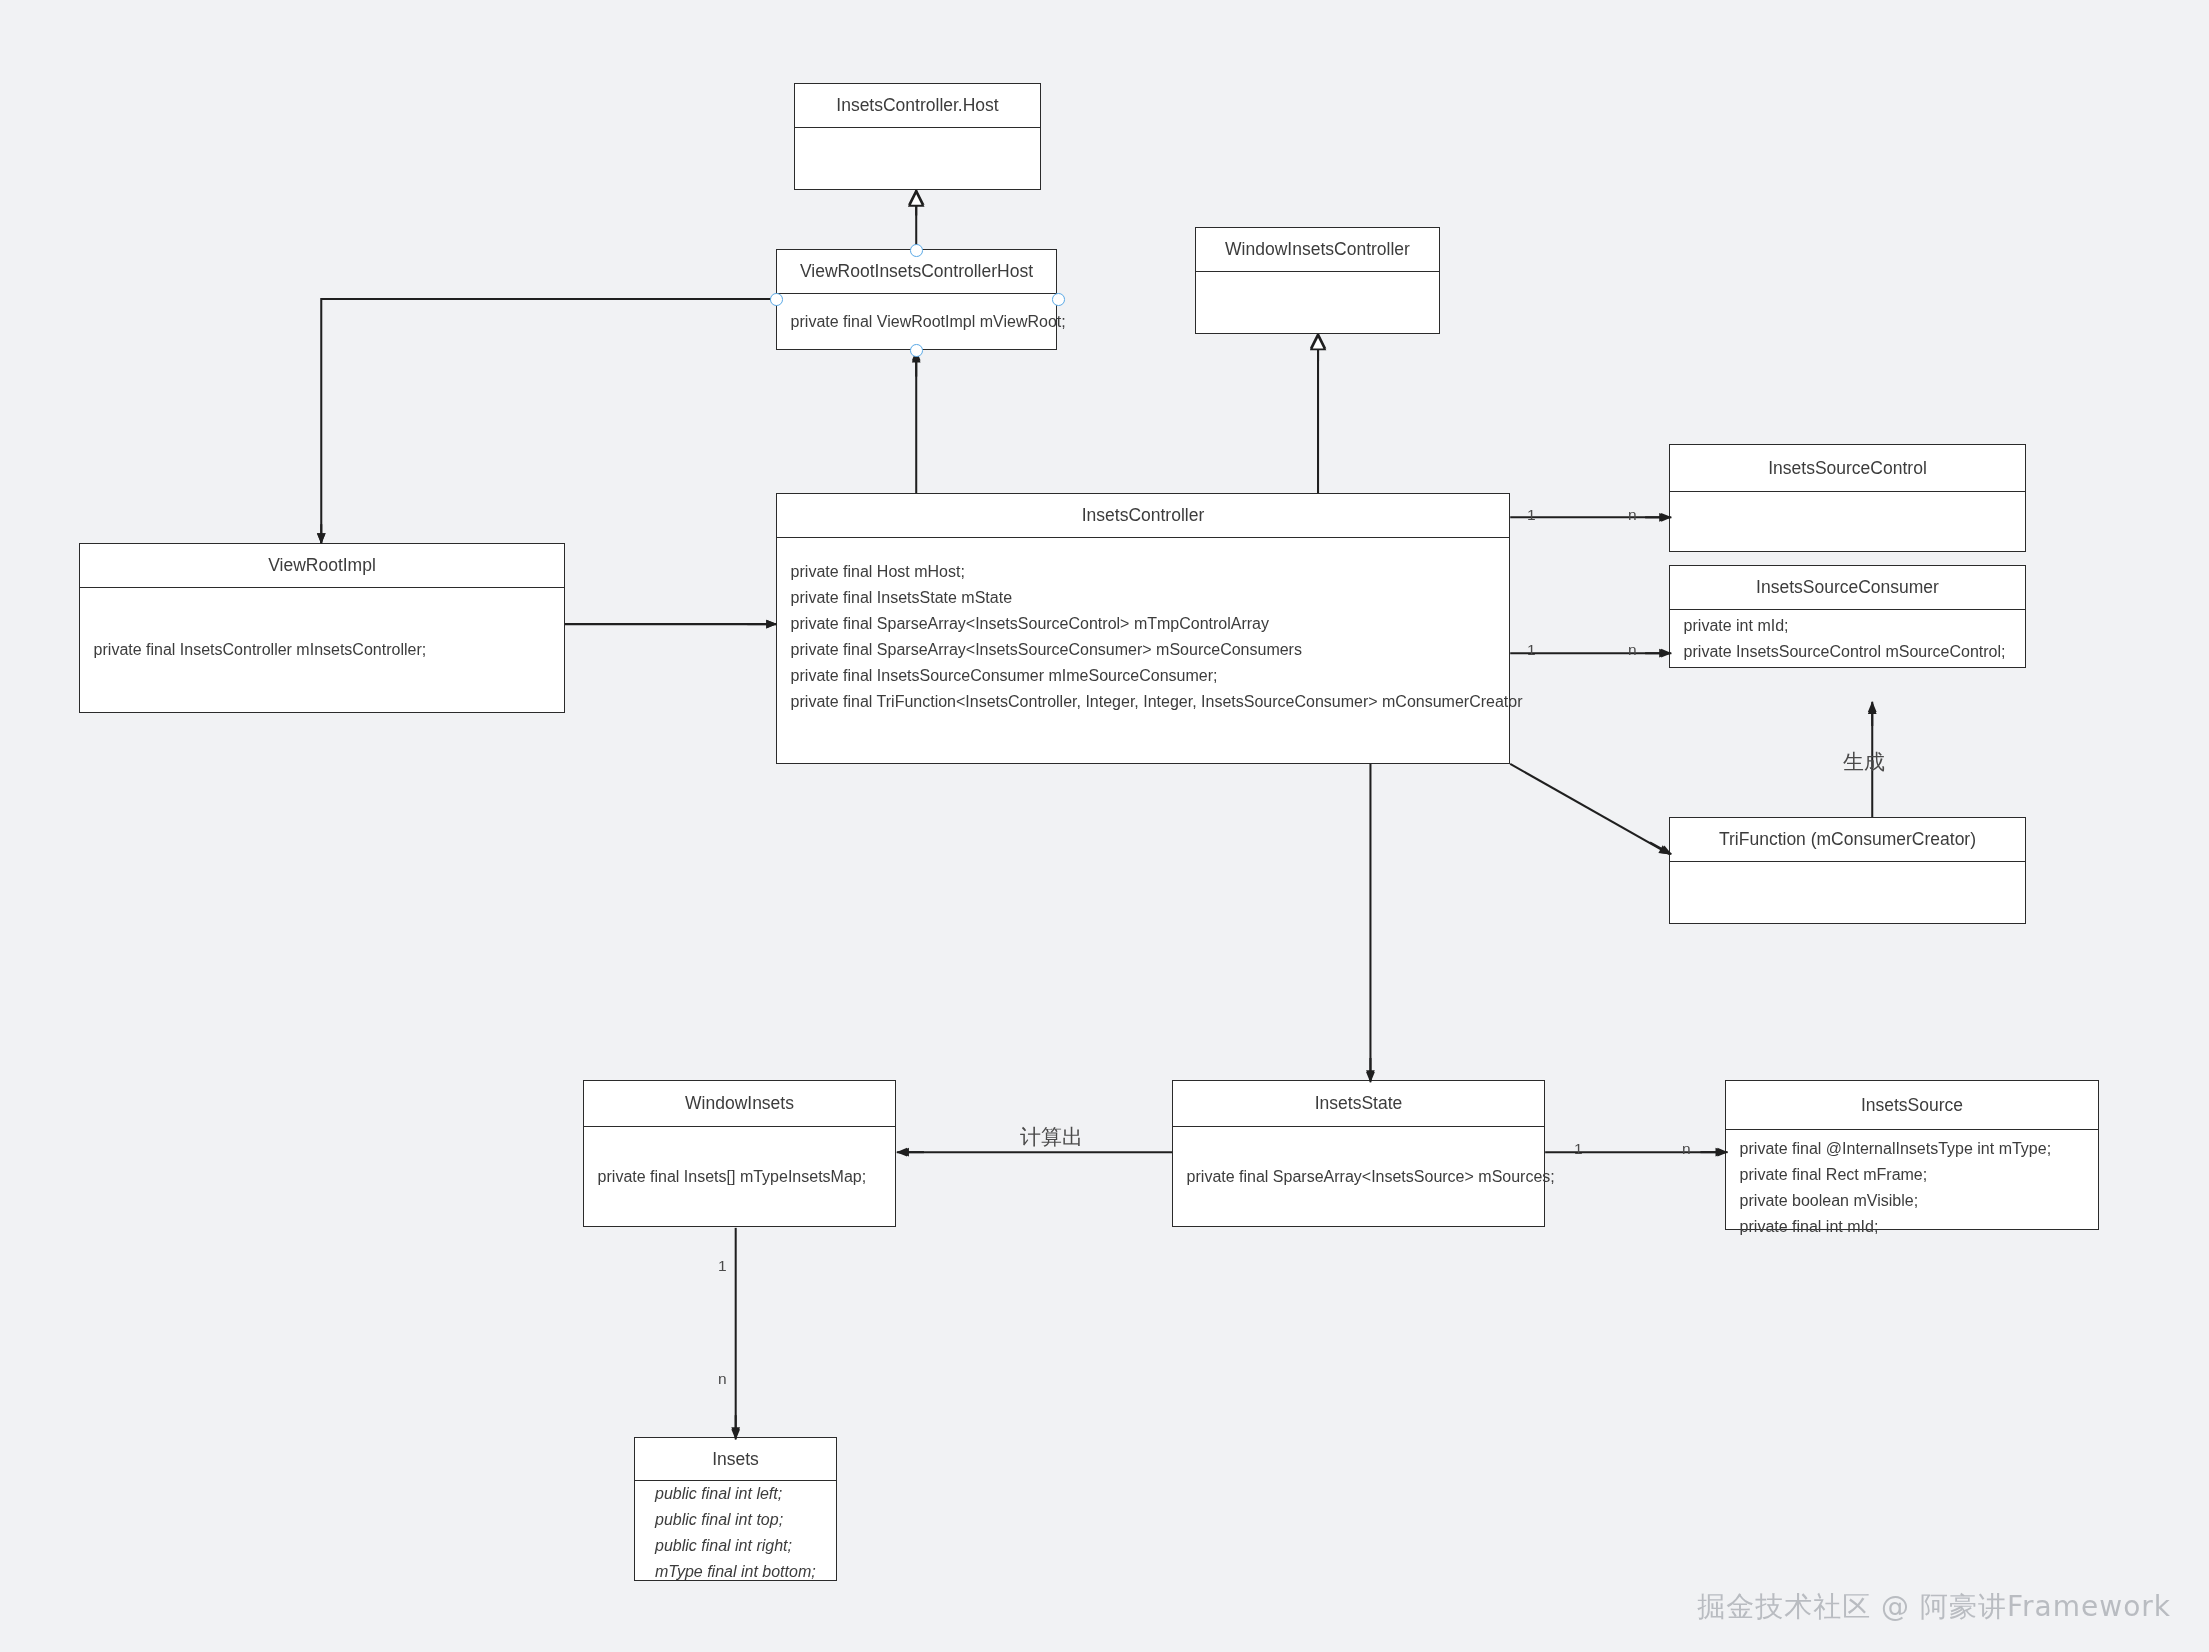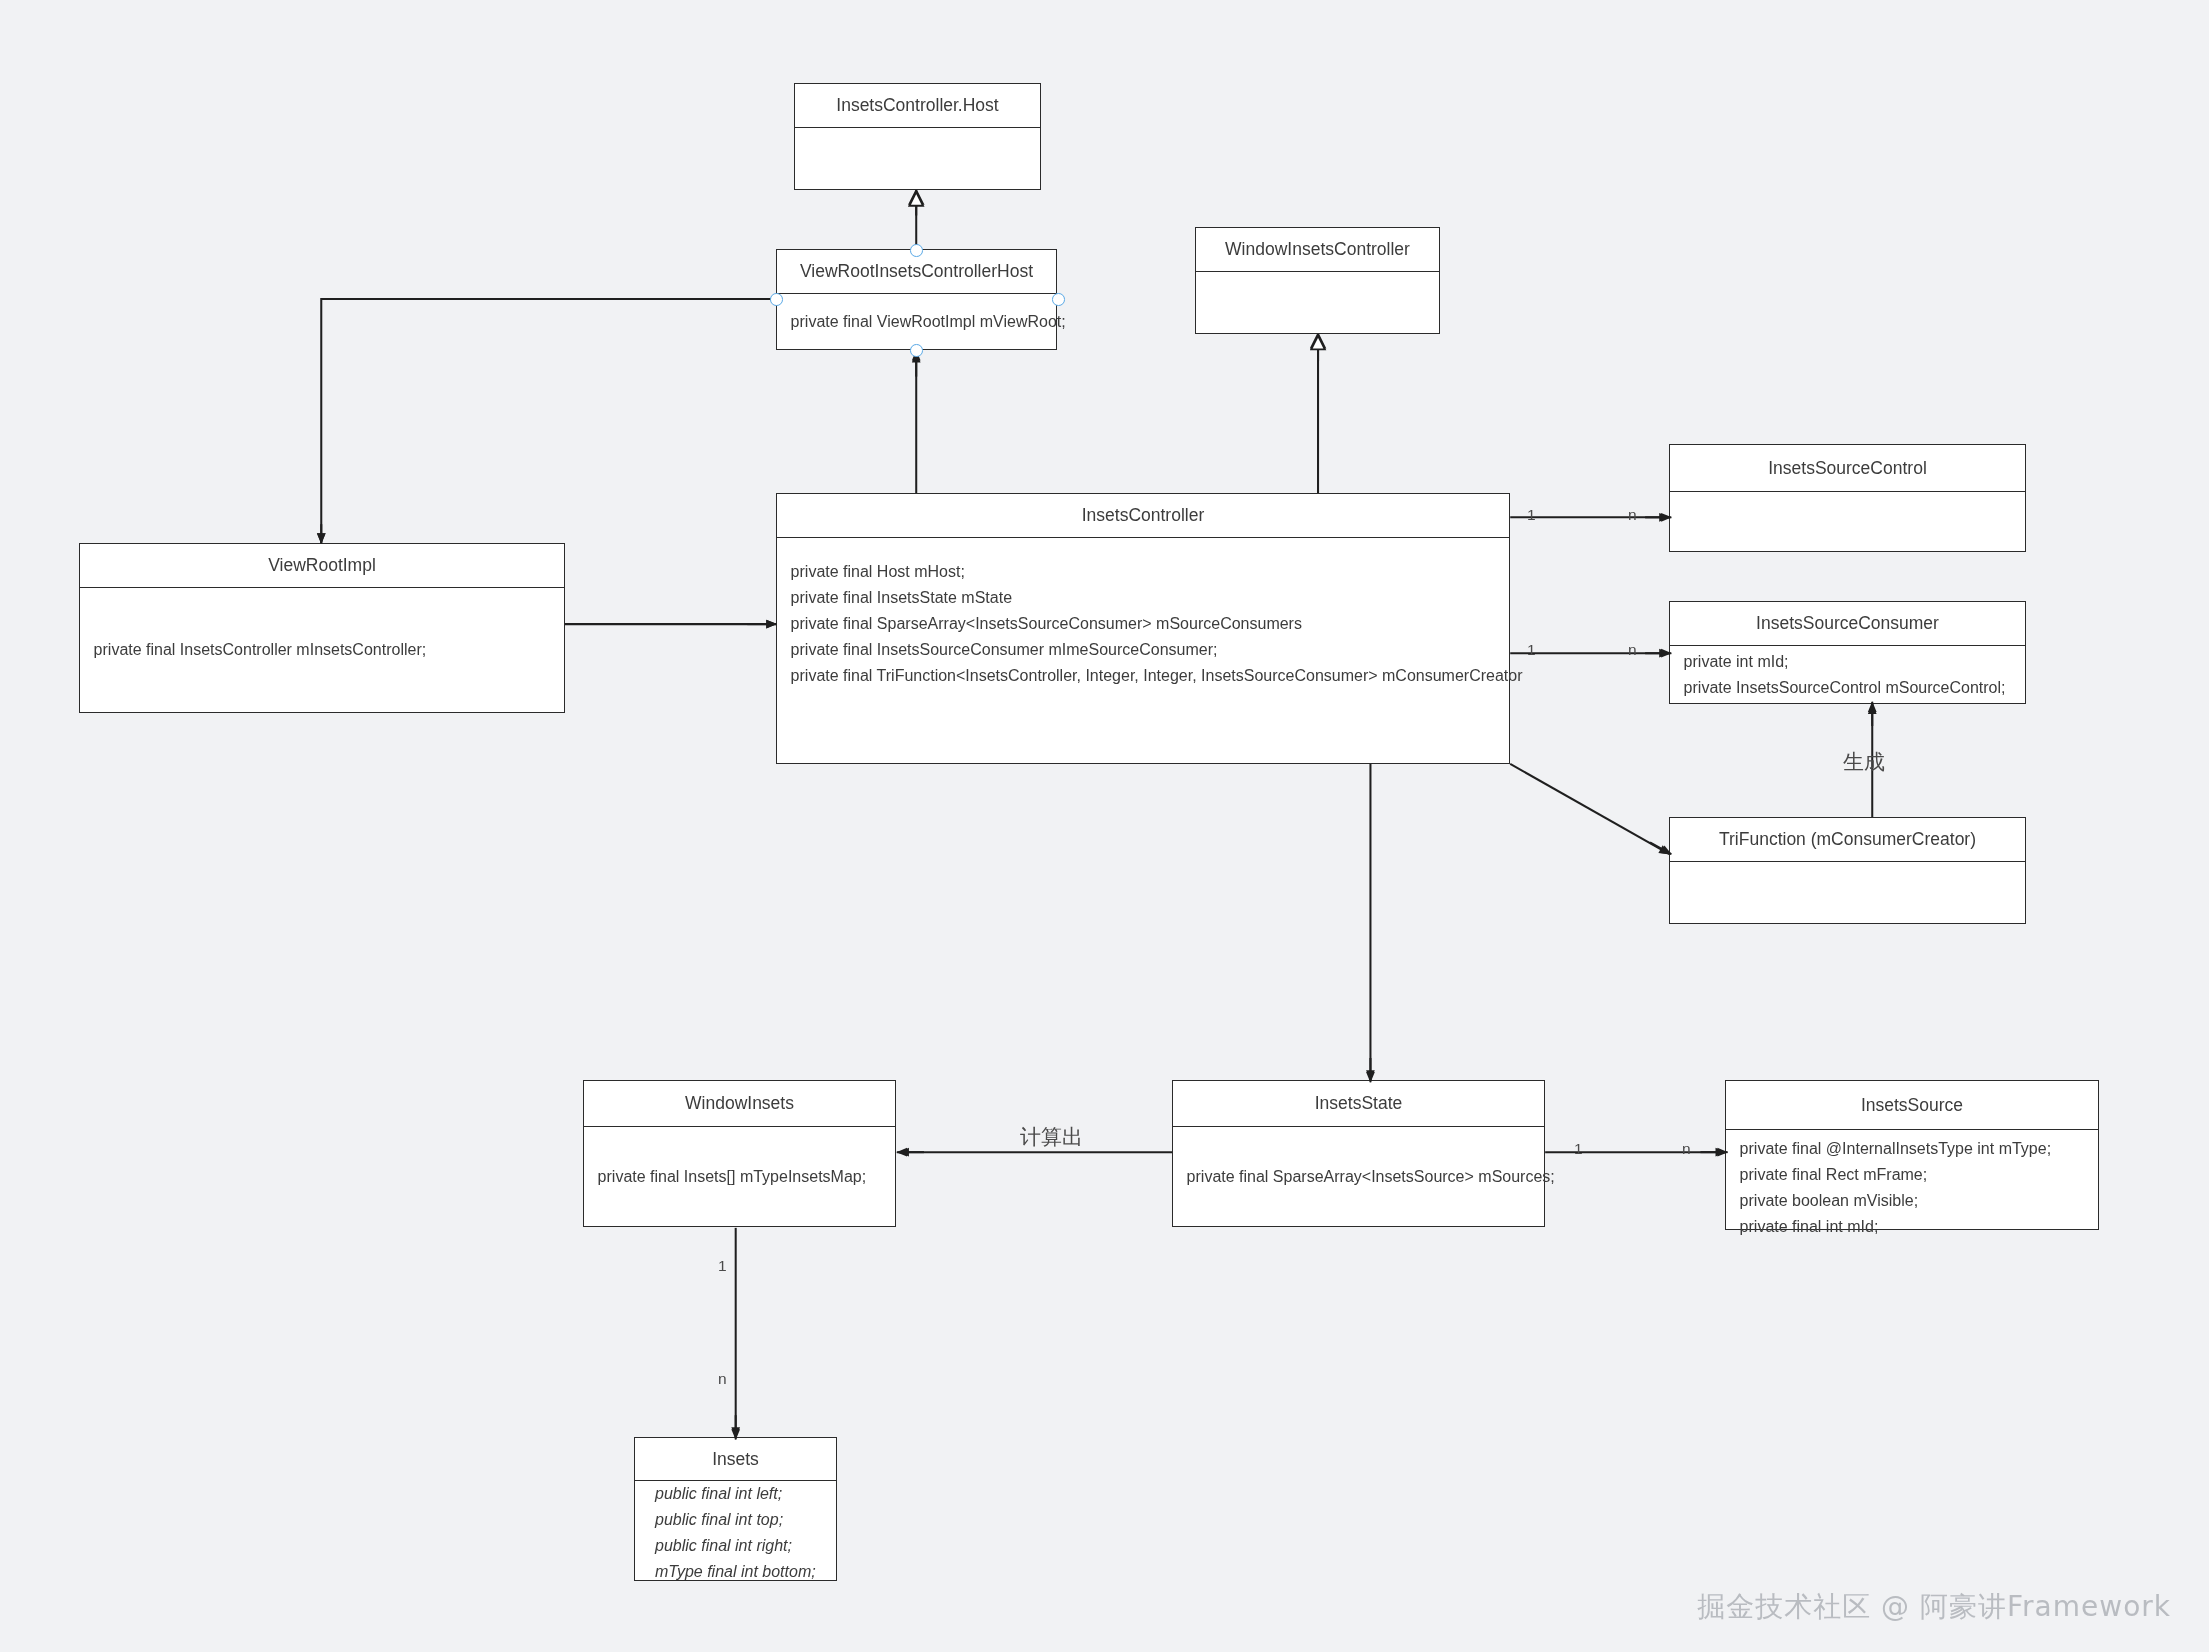--- a/index.html
+++ b/index.html
@@ -178,32 +178,33 @@
     <div class="uml-body">
       <div class="uml-field">private final InsetsController mInsetsController;</div>
     </div>
   </div>
 
   <div class="uml-box" style="left:776px; top:493px; width:734px; height:271px;">
     <div class="uml-title" style="height:44px;">InsetsController</div>
     <div class="uml-body pad-top">
       <div class="uml-field">private final Host mHost;</div>
       <div class="uml-field">private final InsetsState mState</div>
+      <div class="uml-field">private final SparseArray&lt;InsetsSourceControl&gt; mTmpControlArray</div>
       <div class="uml-field">private final SparseArray&lt;InsetsSourceConsumer&gt; mSourceConsumers</div>
       <div class="uml-field">private final InsetsSourceConsumer mImeSourceConsumer;</div>
       <div class="uml-field">private final TriFunction&lt;InsetsController, Integer, Integer, InsetsSourceConsumer&gt; mConsumerCreator</div>
     </div>
   </div>
 
   <div class="uml-box" style="left:1669px; top:444px; width:357px; height:108px;gap:48px;">
     <div class="uml-title" style="height:47px;">InsetsSourceControl</div>
     <div class="uml-body empty"></div>
   </div>
 
-  <div class="uml-box" style="left:1669px; top:601px; width:357px; height:103px;">
+  <div class="uml-box" style="left:1669px; top:565px; width:357px; height:103px;">
     <div class="uml-title" style="height:44px;">InsetsSourceConsumer</div>
     <div class="uml-body">
       <div class="uml-field">private int mId;</div>
       <div class="uml-field">private InsetsSourceControl mSourceControl;</div>
     </div>
   </div>
 
   <div class="uml-box" style="left:1669px; top:817px; width:357px; height:107px;">
     <div class="uml-title" style="height:44px;">TriFunction (mConsumerCreator)</div>
     <div class="uml-body empty"></div>

